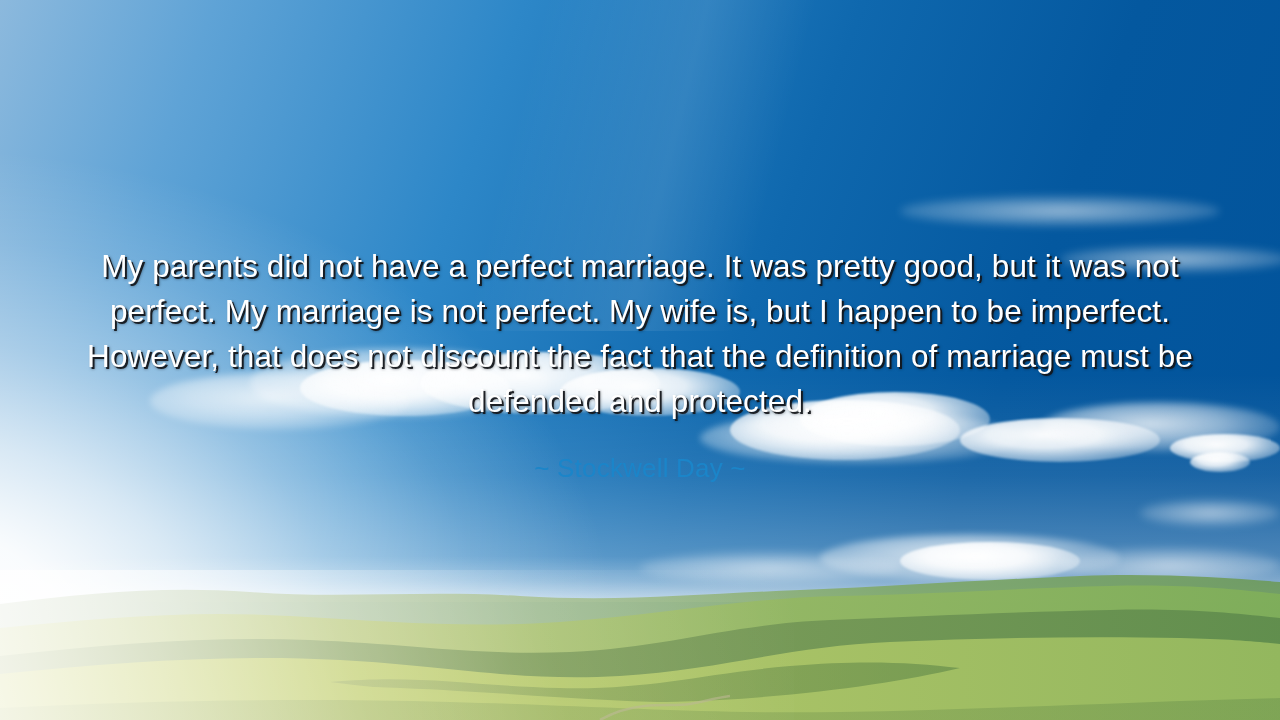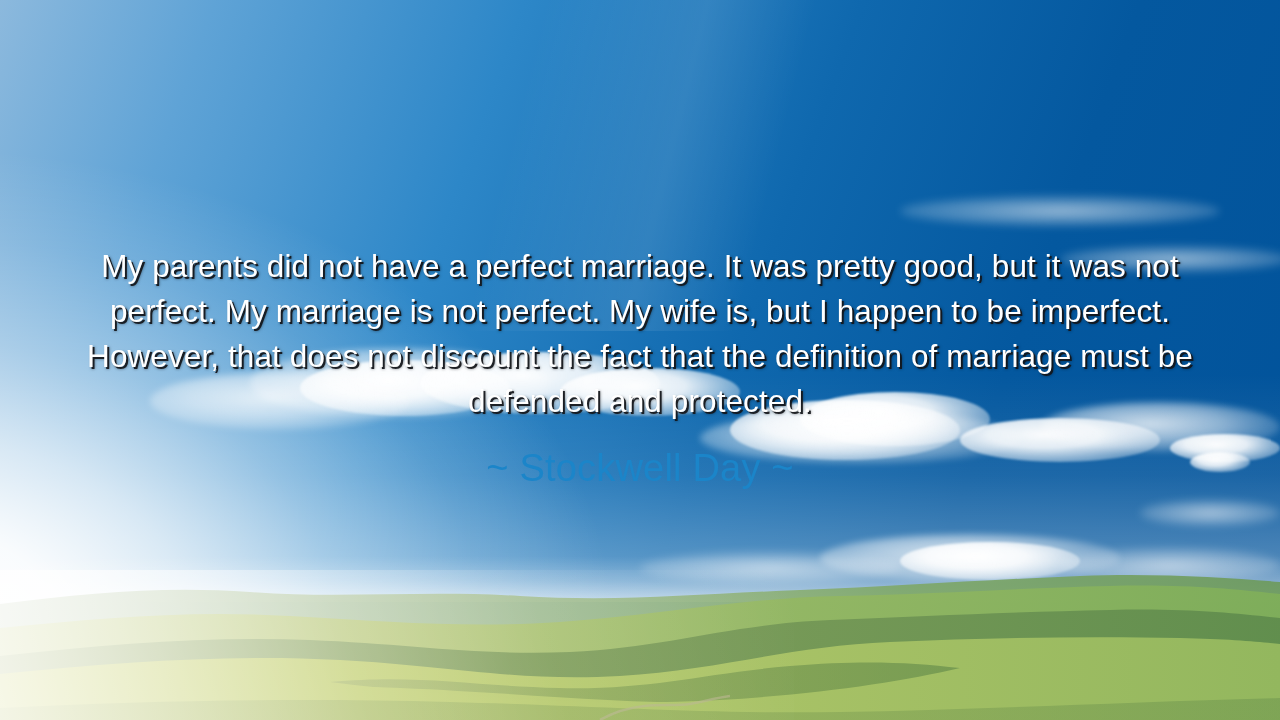--- a/index.html
+++ b/index.html
@@ -129,21 +129,21 @@
     color: #ffffff;
     letter-spacing: 0.1px;
     text-shadow:
        2px 2px 0 rgba(20,22,26,0.92),
        2px 2px 3px rgba(10,12,16,0.55);
     white-space: pre-line;
   }
   .attribution {
     margin: 0;
     padding-top: 24px;
-    font-size: 38px;
+    font-size: 26px;
     line-height: 40px;
     font-weight: 400;
     color: #1b85c9;
     letter-spacing: 0.2px;
   }
 </style>
 </head>
 <body>
 
 <div id="stage">

